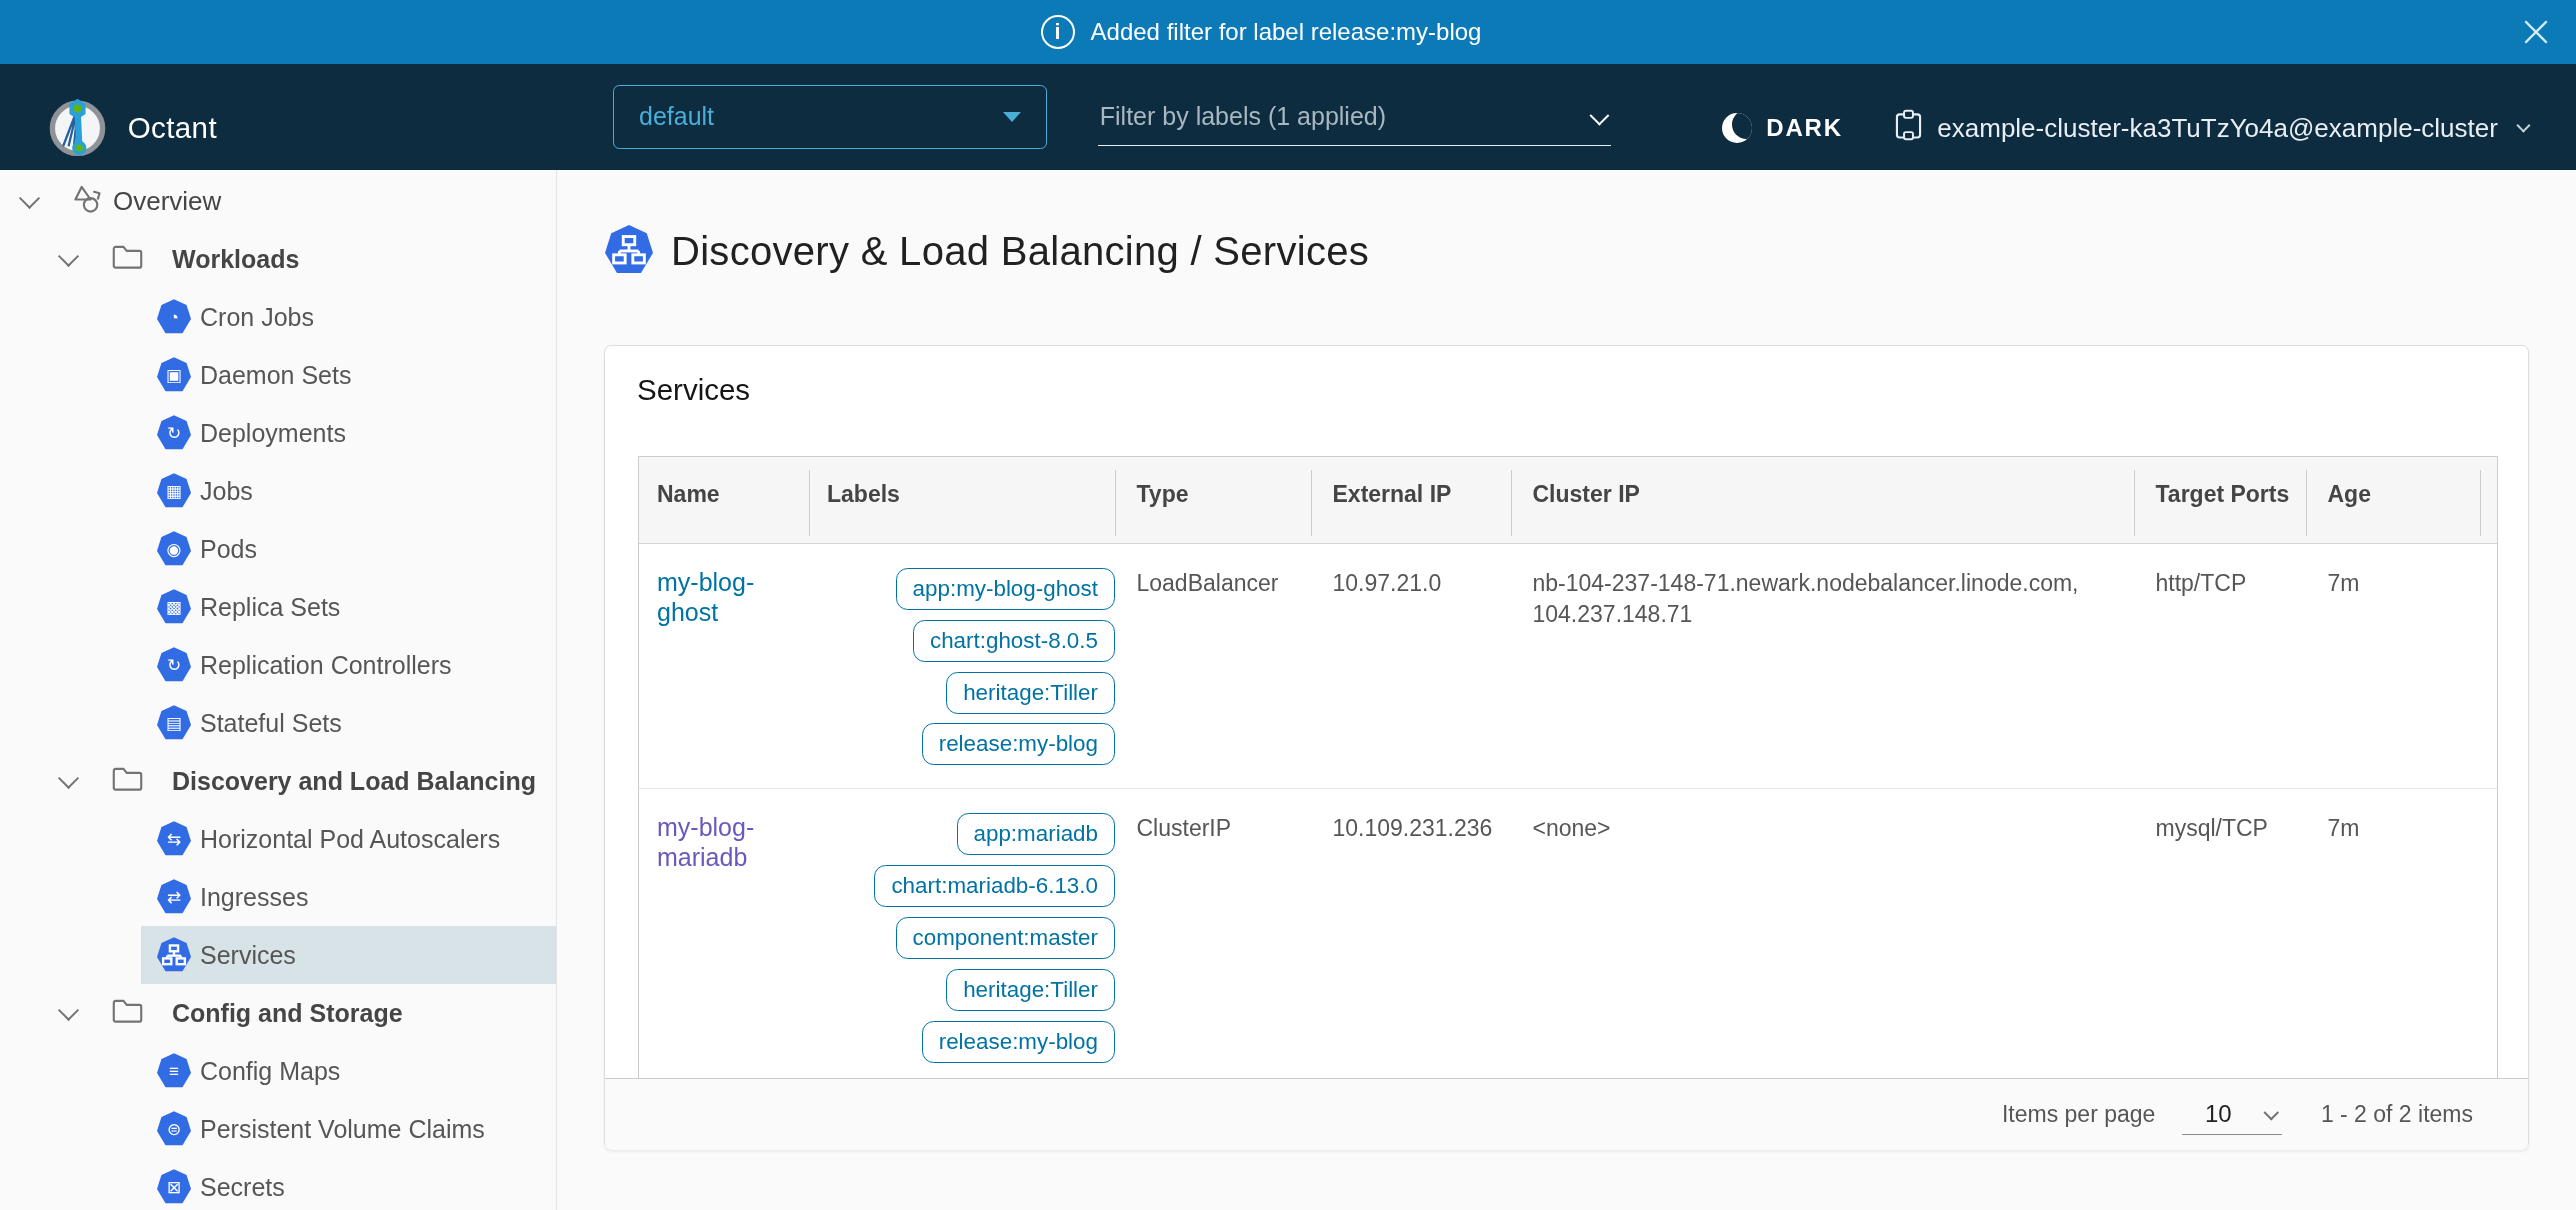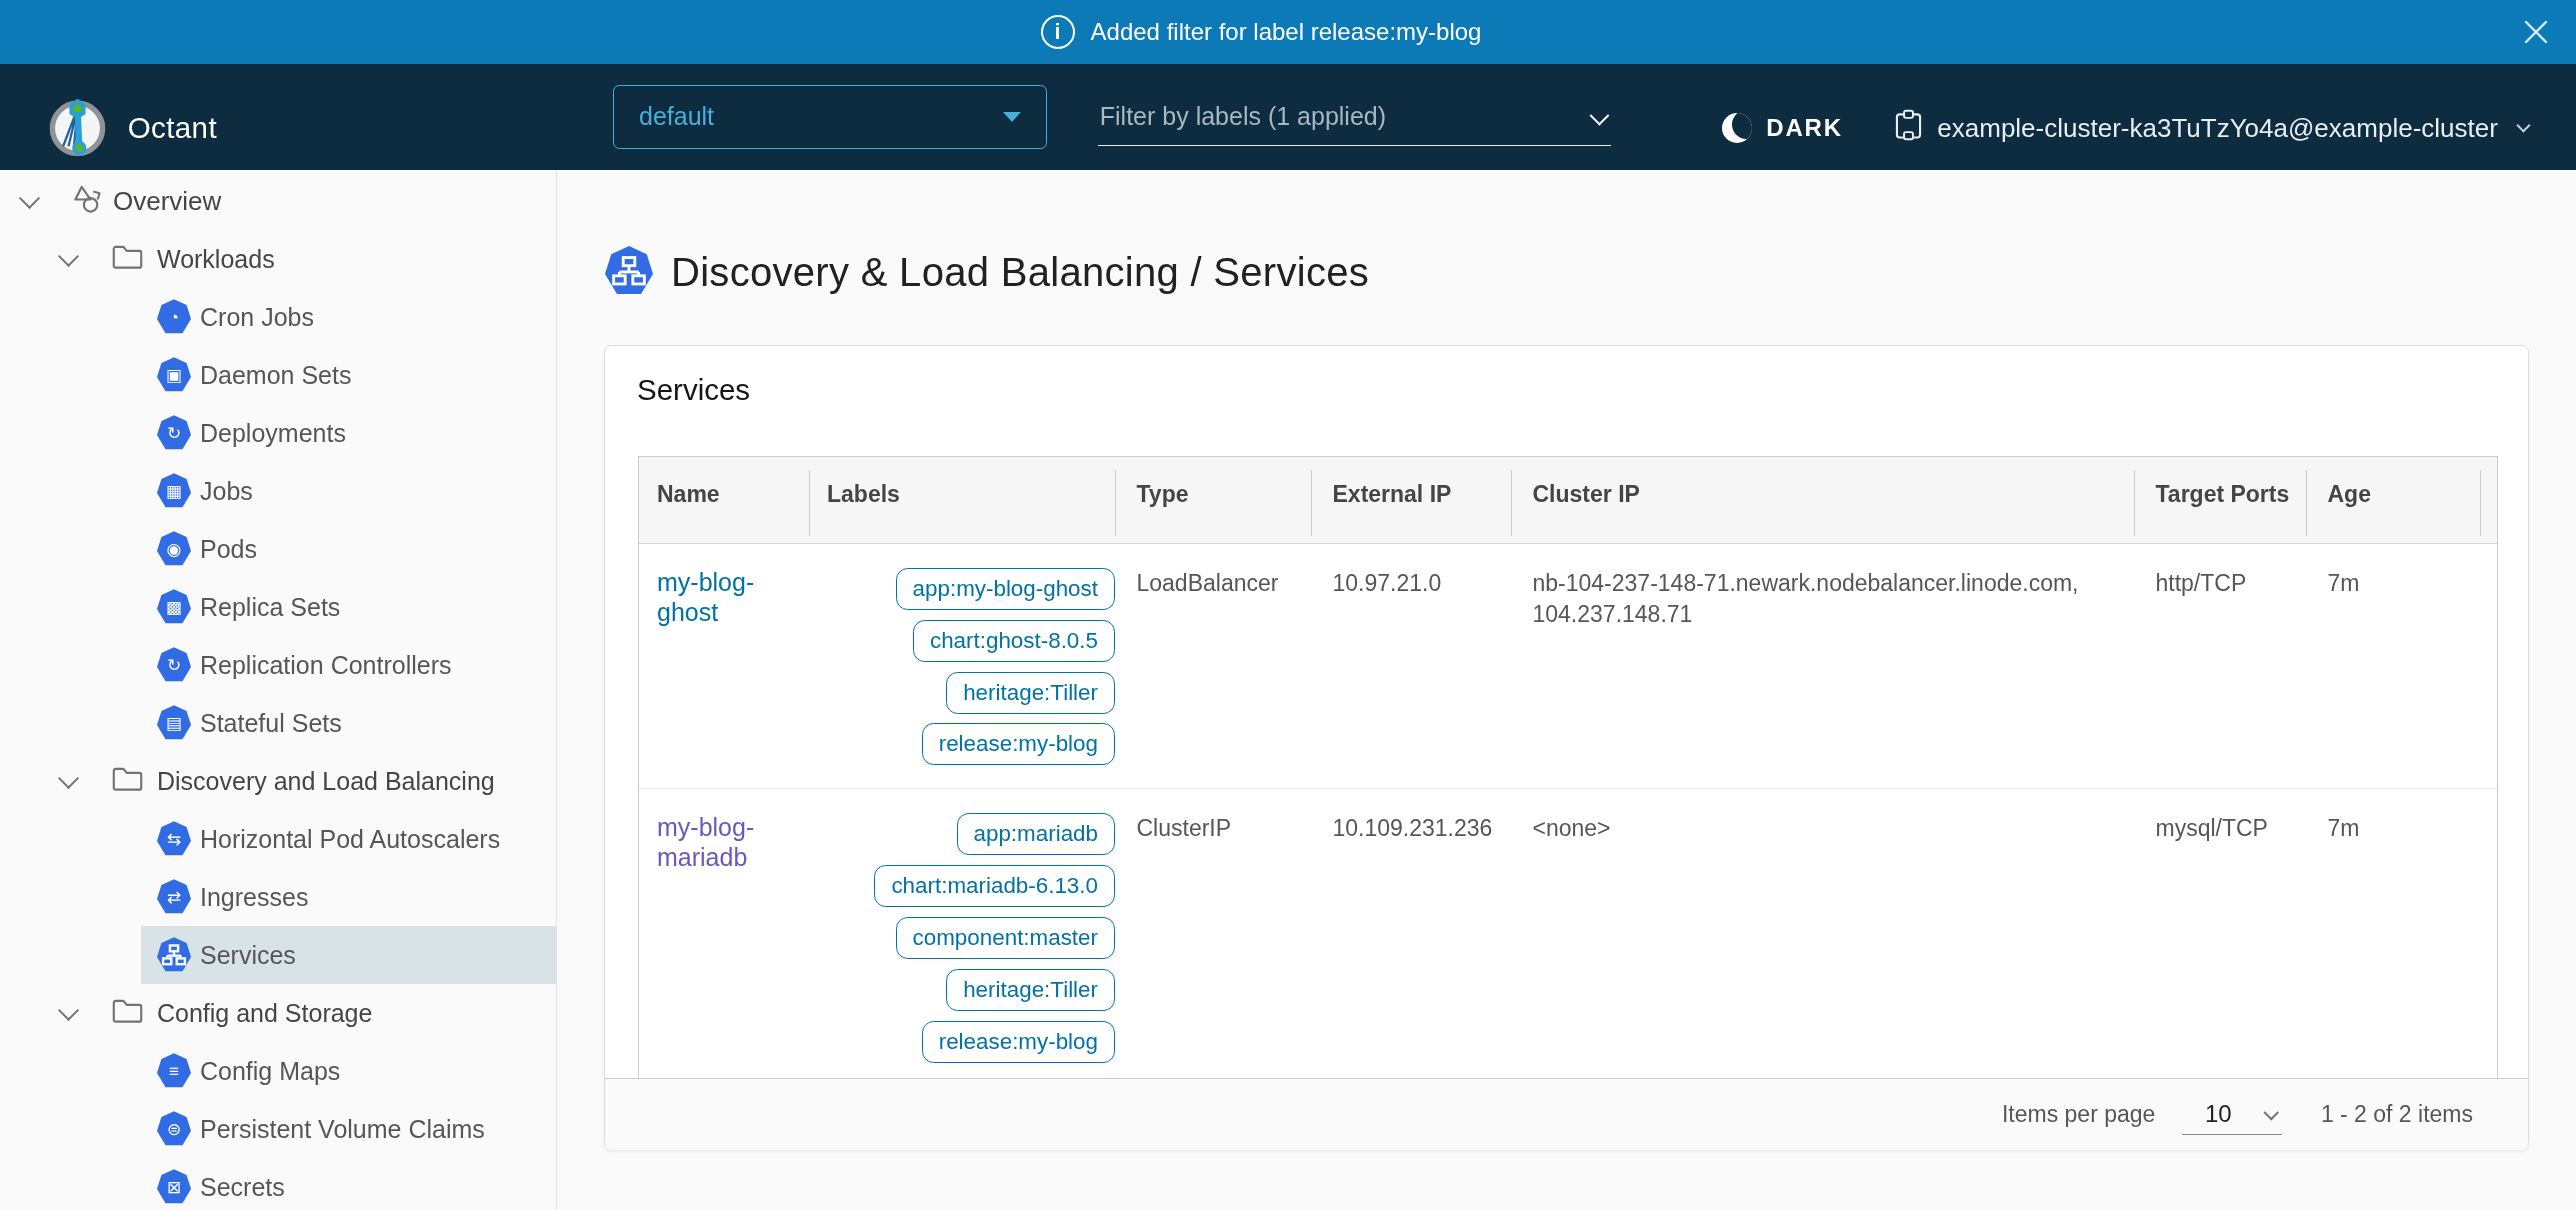--- a/index.html
+++ b/index.html
@@ -48,30 +48,30 @@
     border-right:0.9px solid #e3e3e3;padding-top:1.8px}
   .nav-item{position:relative;height:58px;cursor:pointer}
   .nav-item.selected::before{content:"";position:absolute;left:141px;right:0;top:0;bottom:0;background:var(--selbg)}
   .nav-item>*{position:absolute;top:50%;transform:translateY(-50%)}
   .expander{width:15px;height:15px;border-right:2.2px solid #737373;border-bottom:2.2px solid #737373;
     transform:translateY(-68%) rotate(45deg)!important}
   .lvl0 .expander{left:21.5px}  .lvl1 .expander{left:61px}
   .lvl0 .nav-icon{left:70px}  .lvl1 .nav-icon{left:112px}  .lvl2 .nav-icon{left:157px}
   .nav-label{white-space:nowrap}
   .lvl0 .nav-label{left:113px;font-weight:400;font-size:26px;color:#454545}
-  .lvl1 .nav-label{left:157px;font-weight:400;font-size:25px;color:#454545}
+  .lvl1 .nav-label{left:172px;font-weight:700;font-size:25px;color:#454545}
   .lvl2 .nav-label{left:200px;font-weight:400;font-size:25px;color:#565656}
   .hepta{position:relative;width:34px;height:36px;display:block}
   .hepta svg{display:block}
   .hepta .glyph{position:absolute;left:0;top:0.9px;width:100%;height:100%;display:flex;align-items:center;
     justify-content:center;color:#fff;font-size:17px;line-height:1;transform:none}
 
   
   .main{position:absolute;left:557px;top:170px;width:2019px;height:1040px;background:var(--pagebg)}
-  .page-title-row{position:absolute;left:48px;top:75px;display:flex;align-items:center;gap:18px}
+  .page-title-row{position:absolute;left:48px;top:54px;display:flex;align-items:center;gap:18px}
   .page-title-row h1{font-size:40px;font-weight:400;color:#212121;letter-spacing:0.3px}
 
   .card{position:absolute;left:47px;top:175px;width:1925px;height:804px;background:#fff;
     border:0.9px solid #dcdcdc;border-radius:7.2px;box-shadow:0 2.7px 2.7px rgba(0,0,0,0.06)}
   .card-title{position:absolute;left:32px;top:27px;font-size:29.5px;color:#151515;font-weight:400}
 
   .datagrid{position:absolute;left:33px;top:110px;width:1860px;border:0.9px solid var(--line);border-bottom:0}
   .grid-row{display:grid;grid-template-columns:170px 306px 196px 200px 623px 172px 174px 18px}
   .thead{height:87px;background:#f6f6f6;border-bottom:0.9px solid #d4d4d4}
   .th{position:relative;padding:21.5px 9px 0 18px;font-size:23px;font-weight:700;color:var(--hdrtxt);line-height:1.35}

